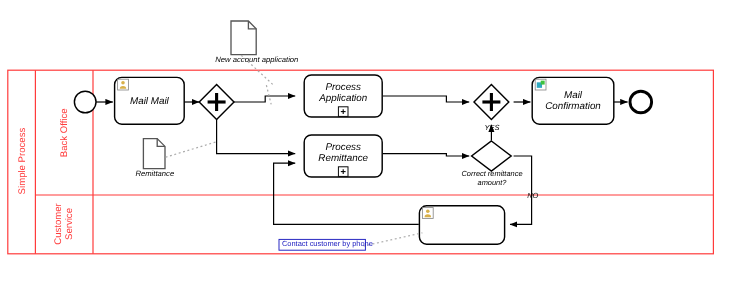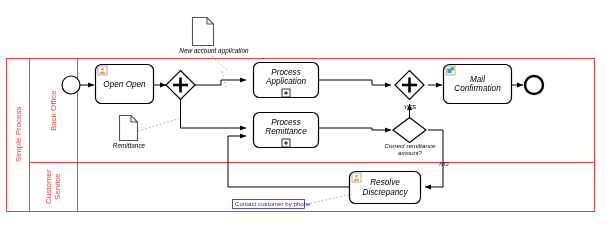--- a/index.html
+++ b/index.html
@@ -194,33 +194,31 @@
     </g>
   </svg>
 
   <div class="pool-label vert" style="left:8px; top:58px; width:22px; height:153px; display:flex; align-items:center; justify-content:center;">Simple Process</div>
 
   <div class="pool-label vert" style="left:31px; top:59px; width:46px; height:103px; display:flex; align-items:center; justify-content:center;">Back Office</div>
 
   <div class="pool-label vert" style="left:31px; top:163px; width:46px; height:48px; display:flex; align-items:center; justify-content:center;">Customer
 Service</div>
 
-  <div class="lbl task-label" style="left:96px; top:72px; width:57px; height:25px; display:flex; align-items:center; justify-content:center;">Open Open</div>
+  <div class="lbl task-label" style="left:96px; top:72px; width:57px; height:25px; display:flex; align-items:center; justify-content:center;">Mail Mail</div>
 
   <div class="lbl task-label" style="left:254px; top:65px; width:64px; height:24px; display:flex; align-items:center; justify-content:center;">Process
 Application</div>
 
   <div class="lbl task-label" style="left:254px; top:115px; width:64px; height:24px; display:flex; align-items:center; justify-content:center;">Process
 Remittance</div>
 
   <div class="lbl task-label" style="left:444px; top:71px; width:67px; height:26px; display:flex; align-items:center; justify-content:center;">Mail
 Confirmation</div>
 
-  <div class="lbl task-label" style="left:350px; top:176px; width:70px; height:23px; display:flex; align-items:center; justify-content:center;">Resolve
-Discrepancy</div>
 
   <div class="lbl gw-label" style="left:372px; top:143px; width:76px; height:18px;">Correct remittance
 amount?</div>
 
   <div class="lbl flow-label" style="left:398px; top:104px; width:24px; height:9px;">YES</div>
 
   <div class="lbl flow-label" style="left:434px; top:161px; width:20px; height:9px;">NO</div>
 
   <div class="lbl data-label" style="left:170px; top:47px; width:88px; height:10px;">New account application</div>
 

